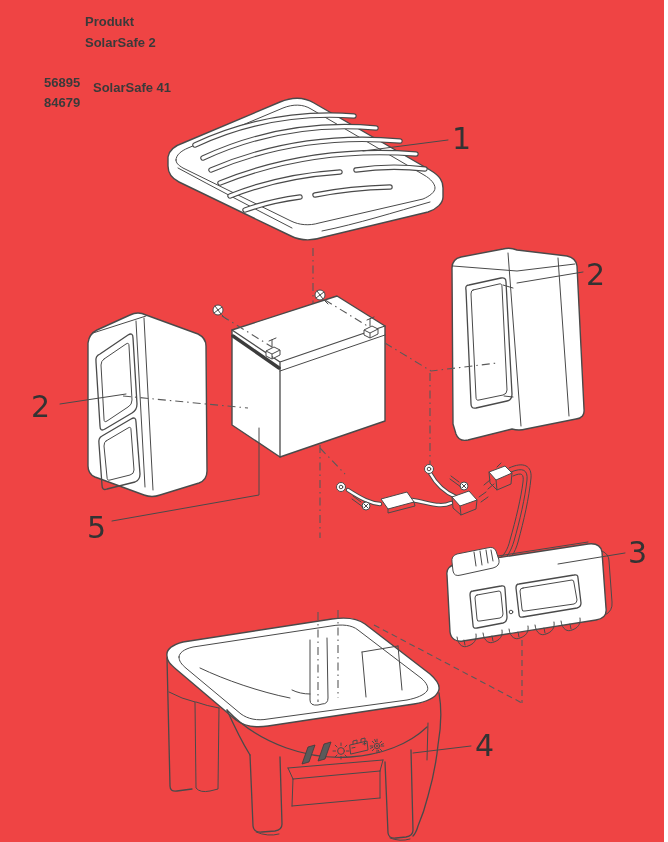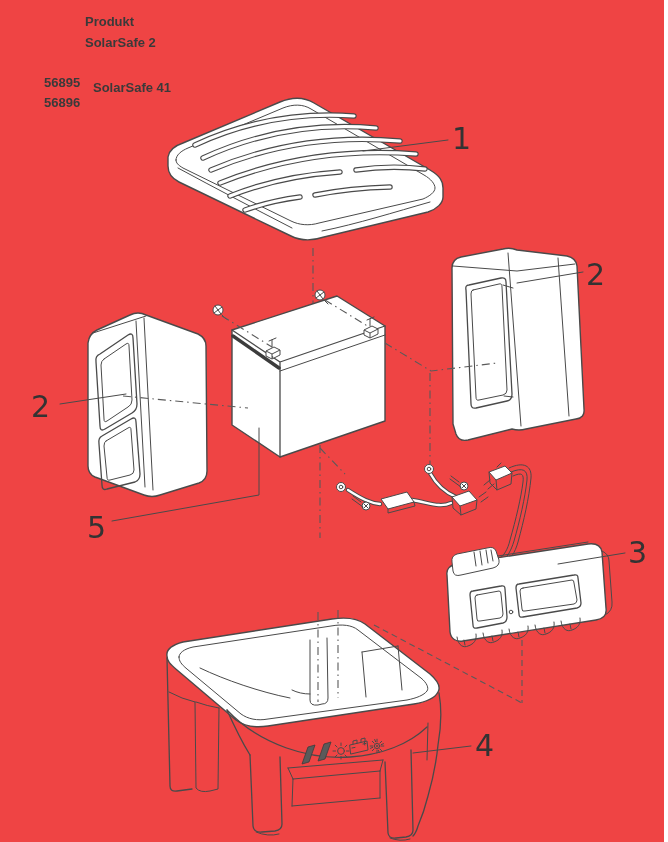--- a/index.html
+++ b/index.html
@@ -24,21 +24,21 @@
 <body>
 
 <div class="page">
 
   <div class="hdr" style="left:85px;top:14px;">Produkt</div>
   <div class="hdr" style="left:37px;top:35px;width:300px;">
     <span class="code">56895</span>
     <span style="position:absolute;left:48px;top:0;">SolarSafe 2</span>
   </div>
   <div class="hdr" style="left:37px;top:55px;width:300px;">
-    <span class="code">56896</span>
+    <span class="code">84679</span>
     <span style="position:absolute;left:56px;top:0;margin-top:25px;">SolarSafe 41</span>
   </div>
 
   <svg width="668" height="842" viewBox="0 0 668 842">
 
     <path class="dd" d="M313 248 L313 340"></path>
 
     <g>
       <path class="lw" d="M168 157 C169 150 174 146 183 143 L280 102 C292 97 304 97 314 103
                          L430 170 C440 176 443 181 443 188 L443 197 C443 203 437 209 428 212

